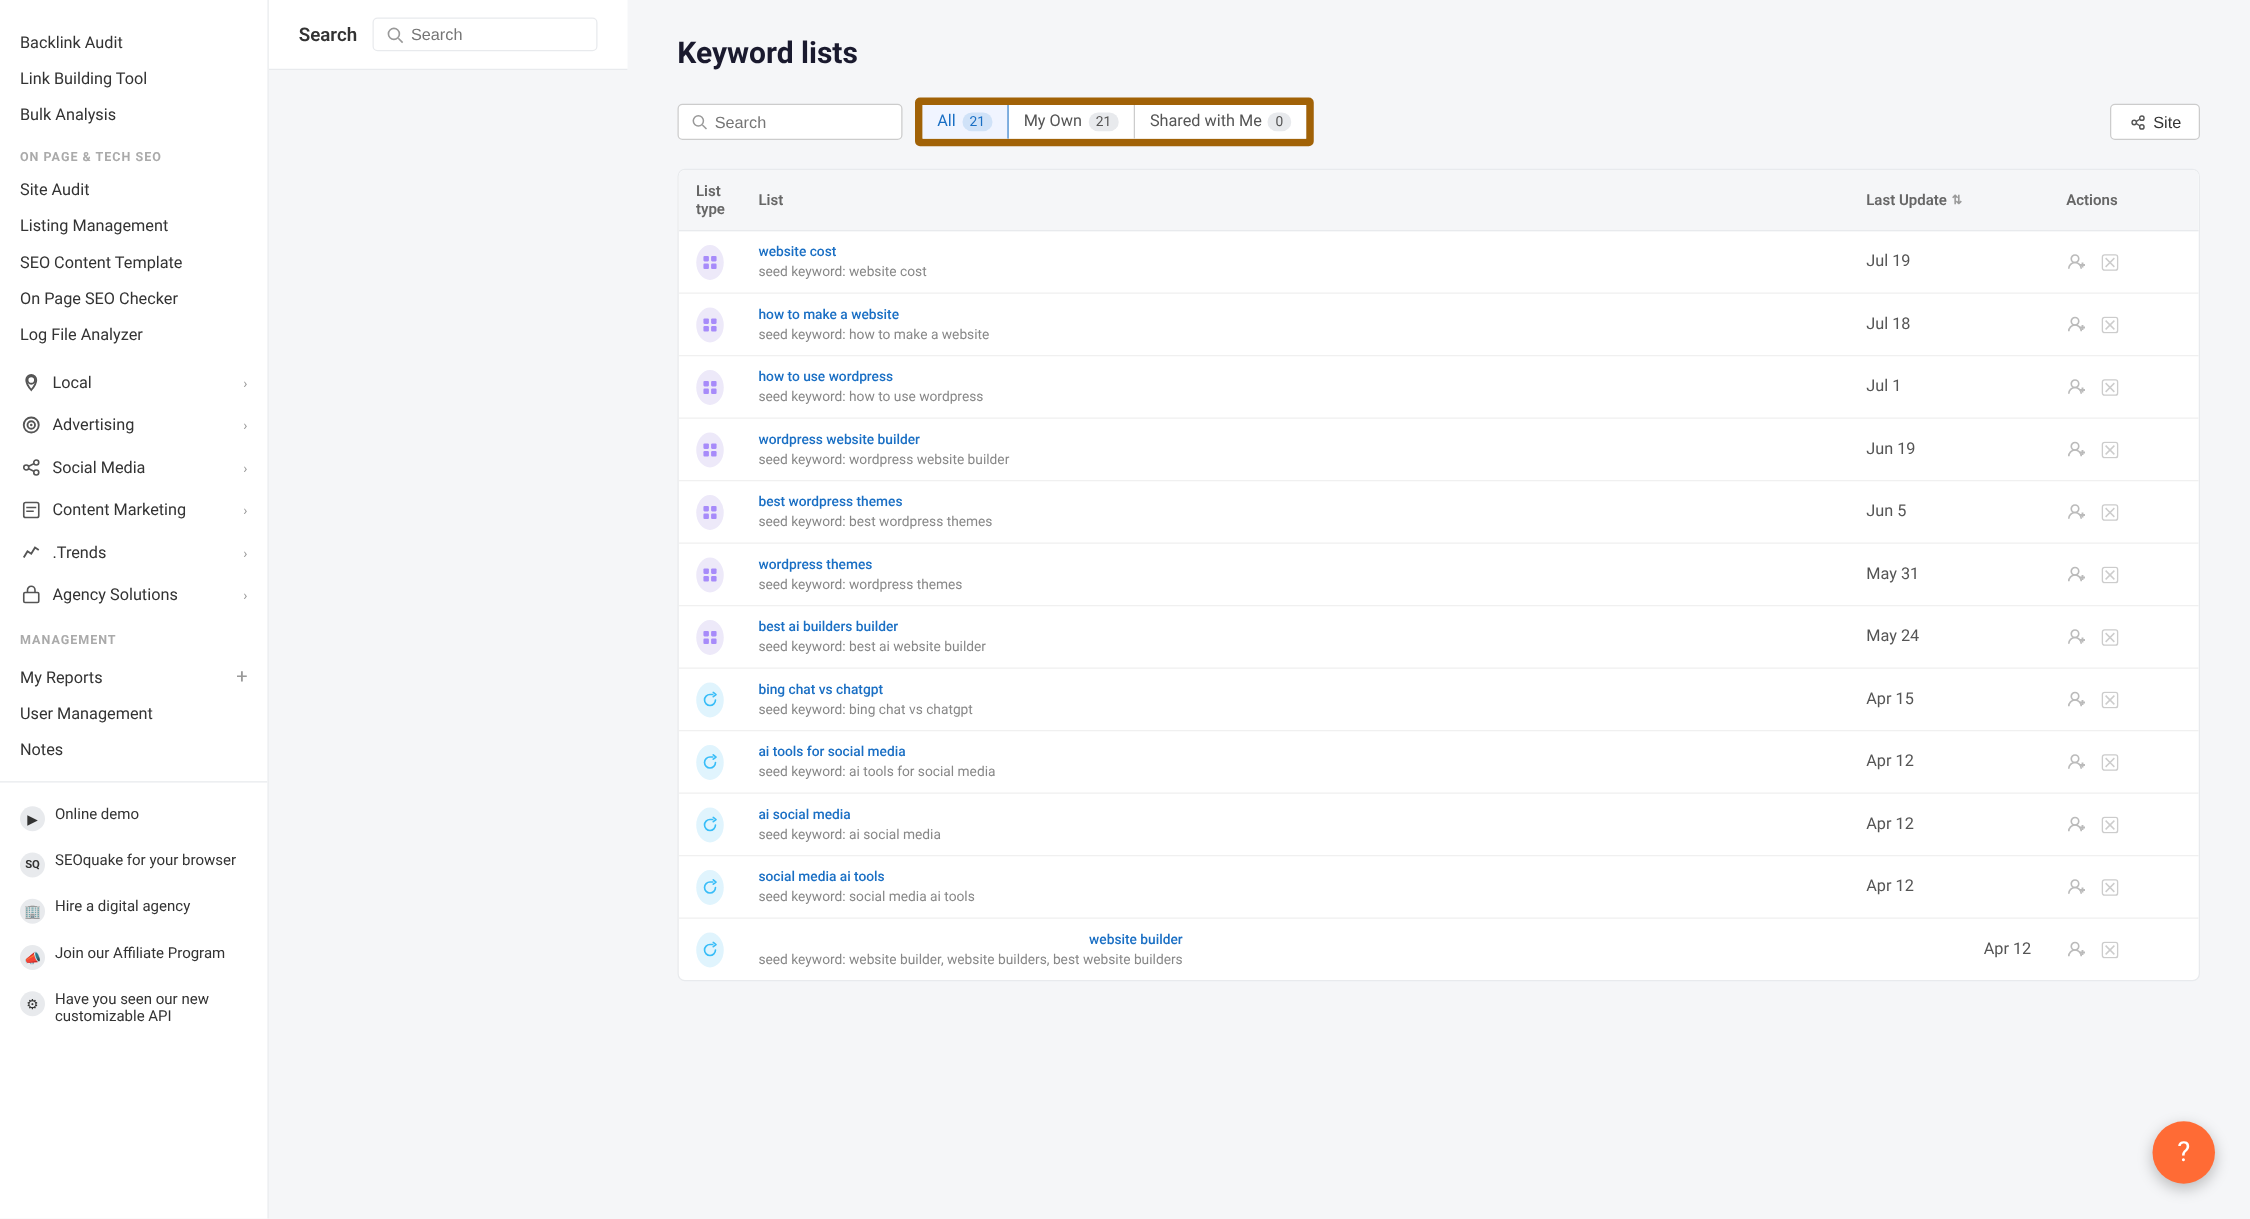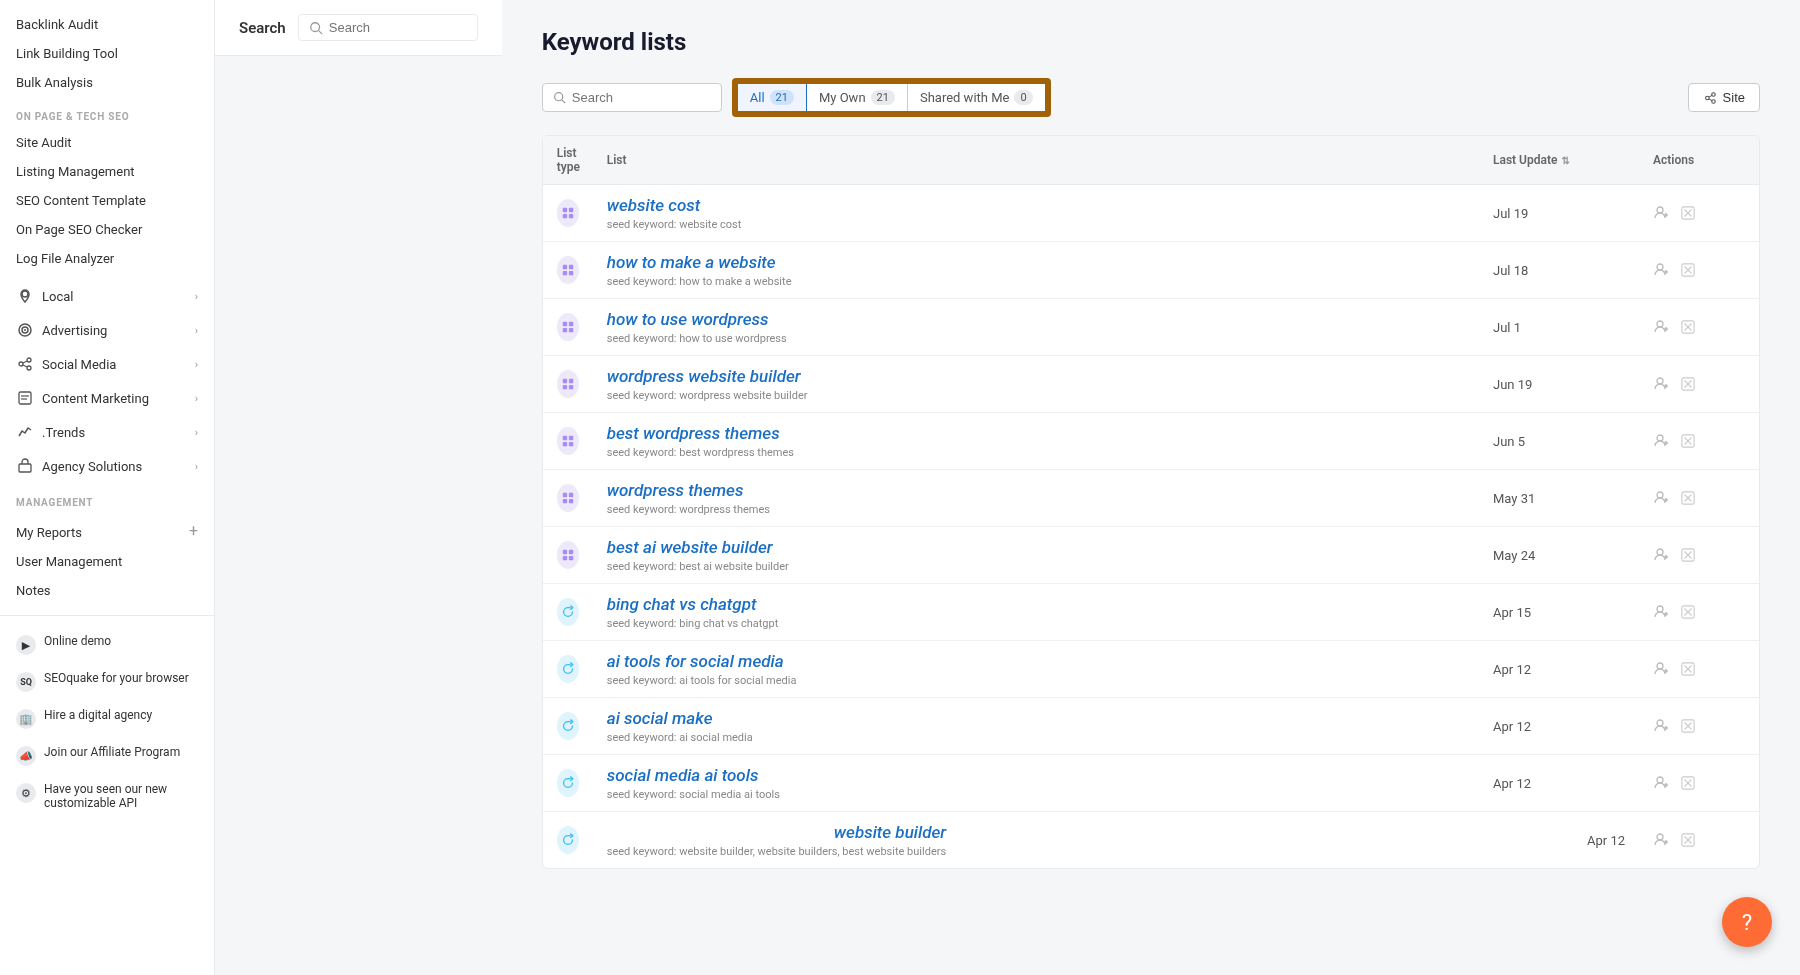--- a/index.html
+++ b/index.html
@@ -238,23 +238,22 @@
     .kw-icon.purple { background: #ede9f9; }
     .kw-icon.blue { background: #e0f0fb; }
     .kw-list-name {
       display: flex;
       flex-direction: column;
       gap: 3px;
     }
     .kw-list-name a {
       color: #1a6fc4;
       text-decoration: none;
-      font-size: 17px;
+      font-size: 11px;
       font-weight: 500;
-      font-style: italic;
     }
     .kw-seed {
       font-size: 11px;
       color: #888;
     }
     .kw-date {
       font-size: 13px;
       color: #555;
       padding: 0 14px;
     }
@@ -291,21 +290,21 @@
     }
 
     
     .icon-svg { width: 16px; height: 16px; }
   </style>
 </head>
 <body>
 
 <div id="sidebar">
 
-  <div style="padding-top: 10px;">
+  <div style="padding-top: 20px;">
     <div class="sidebar-plain-item">
       <span>Backlink Audit</span>
     </div>
     <div class="sidebar-plain-item">
       <span>Link Building Tool</span>
     </div>
     <div class="sidebar-plain-item">
       <span>Bulk Analysis</span>
     </div>
   </div>
@@ -723,21 +722,21 @@
           <svg width="14" height="14" viewBox="0 0 16 16" fill="none">
                   <rect x="2" y="2" width="5" height="5" rx="1" fill="#a78bfa"></rect>
                   <rect x="9" y="2" width="5" height="5" rx="1" fill="#a78bfa"></rect>
                   <rect x="2" y="9" width="5" height="5" rx="1" fill="#a78bfa"></rect>
                   <rect x="9" y="9" width="5" height="5" rx="1" fill="#a78bfa"></rect>
                 </svg>
         </div>
       </div>
       <div class="kw-cell">
         <div class="kw-list-name">
-          <a href="#">best ai website builder</a>
+          <a href="#">best ai builders builder</a>
           <span class="kw-seed">seed keyword: best ai website builder</span>
         </div>
       </div>
       <div class="kw-date">May 24</div>
       <div class="kw-actions">
         <span class="action-btn" title="Share">
           <svg width="16" height="16" viewBox="0 0 16 16" fill="none">
                   <circle cx="7" cy="5" r="3" stroke="#bbb" stroke-width="1.3"></circle>
                   <path d="M2 13c0-2.76 2.24-5 5-5s5 2.24 5 5" stroke="#bbb" stroke-width="1.3"></path>
                   <line x1="13" y1="8" x2="13" y2="12" stroke="#bbb" stroke-width="1.5"></line>
@@ -822,21 +821,21 @@
           <div class="kw-row">
       <div class="kw-cell kw-icon-cell">
         <div class="kw-icon blue" style="background:#e0f4fd">
           <svg width="14" height="14" viewBox="0 0 16 16" fill="none">
                   <path d="M13 8A5 5 0 1 1 8 3h2.5M11 1l2.5 2L11 5" stroke="#38bdf8" stroke-width="1.5" stroke-linecap="round" stroke-linejoin="round"></path>
                 </svg>
         </div>
       </div>
       <div class="kw-cell">
         <div class="kw-list-name">
-          <a href="#">ai social make</a>
+          <a href="#">ai social media</a>
           <span class="kw-seed">seed keyword: ai social media</span>
         </div>
       </div>
       <div class="kw-date">Apr 12</div>
       <div class="kw-actions">
         <span class="action-btn" title="Share">
           <svg width="16" height="16" viewBox="0 0 16 16" fill="none">
                   <circle cx="7" cy="5" r="3" stroke="#bbb" stroke-width="1.3"></circle>
                   <path d="M2 13c0-2.76 2.24-5 5-5s5 2.24 5 5" stroke="#bbb" stroke-width="1.3"></path>
                   <line x1="13" y1="8" x2="13" y2="12" stroke="#bbb" stroke-width="1.5"></line>

